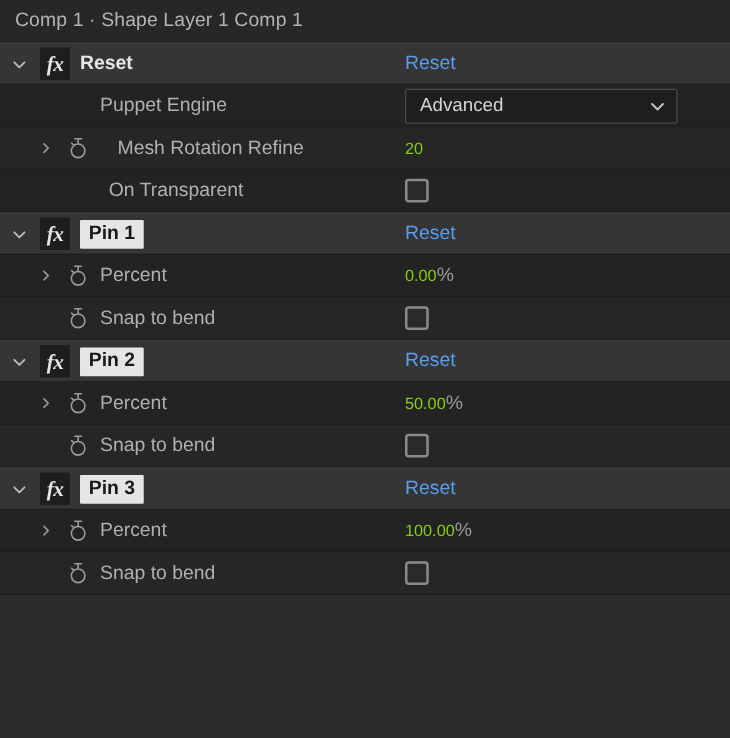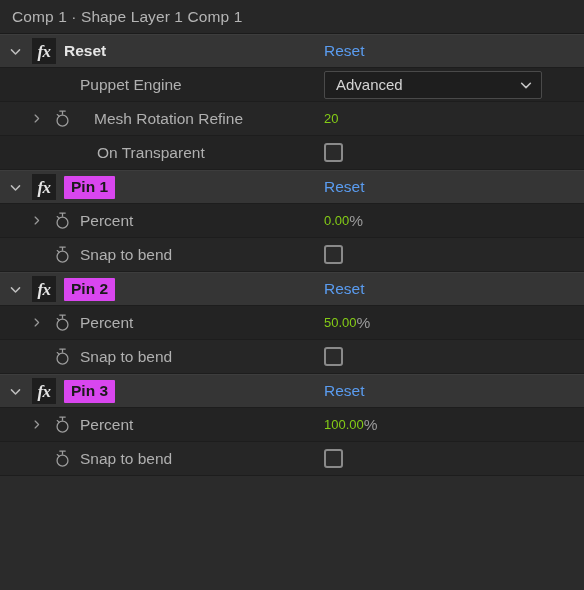--- a/index.html
+++ b/index.html
@@ -125,21 +125,21 @@
     color: #b0b0b0;
     font-size: 15.5px;
     white-space: nowrap;
   }
   .label.effect-name {
     color: #e6e6e6;
     font-weight: bold;
     font-size: 15.5px;
   }
   .label.pin-name {
-    background: #d946ef;
+    background: #e5e5e5;
     color: #1a1a1a;
     font-weight: bold;
     padding: 2px 7px 3px 7px;
     border-radius: 1px;
     margin-left: -2px;
   }
 
   
   .value-col {
     position: absolute;
@@ -249,21 +249,21 @@
           </svg>
         </div>
         <span class="label" style="margin-left: 18px;">Mesh Rotation Refine</span>
         <div class="value-col">
           <span class="num-value">20</span>
         </div>
       </div>
       <div class="row param">
         <div class="col-twirl indent"></div>
         <div class="col-stopwatch"></div>
-        <span class="label" style="margin-left: 21px;">On Transparent</span>
+        <span class="label" style="margin-left: 11px;">On Transparent</span>
         <div class="value-col">
           <div class="checkbox"></div>
         </div>
       </div>
       <div class="row effect">
         <div class="col-twirl">
           <svg class="chev-down" viewBox="0 0 16 16">
             <path d="M3 6 L8 11 L13 6" fill="none" stroke="#bdbdbd" stroke-width="1.8" stroke-linecap="round" stroke-linejoin="round"></path>
           </svg>
         </div>

